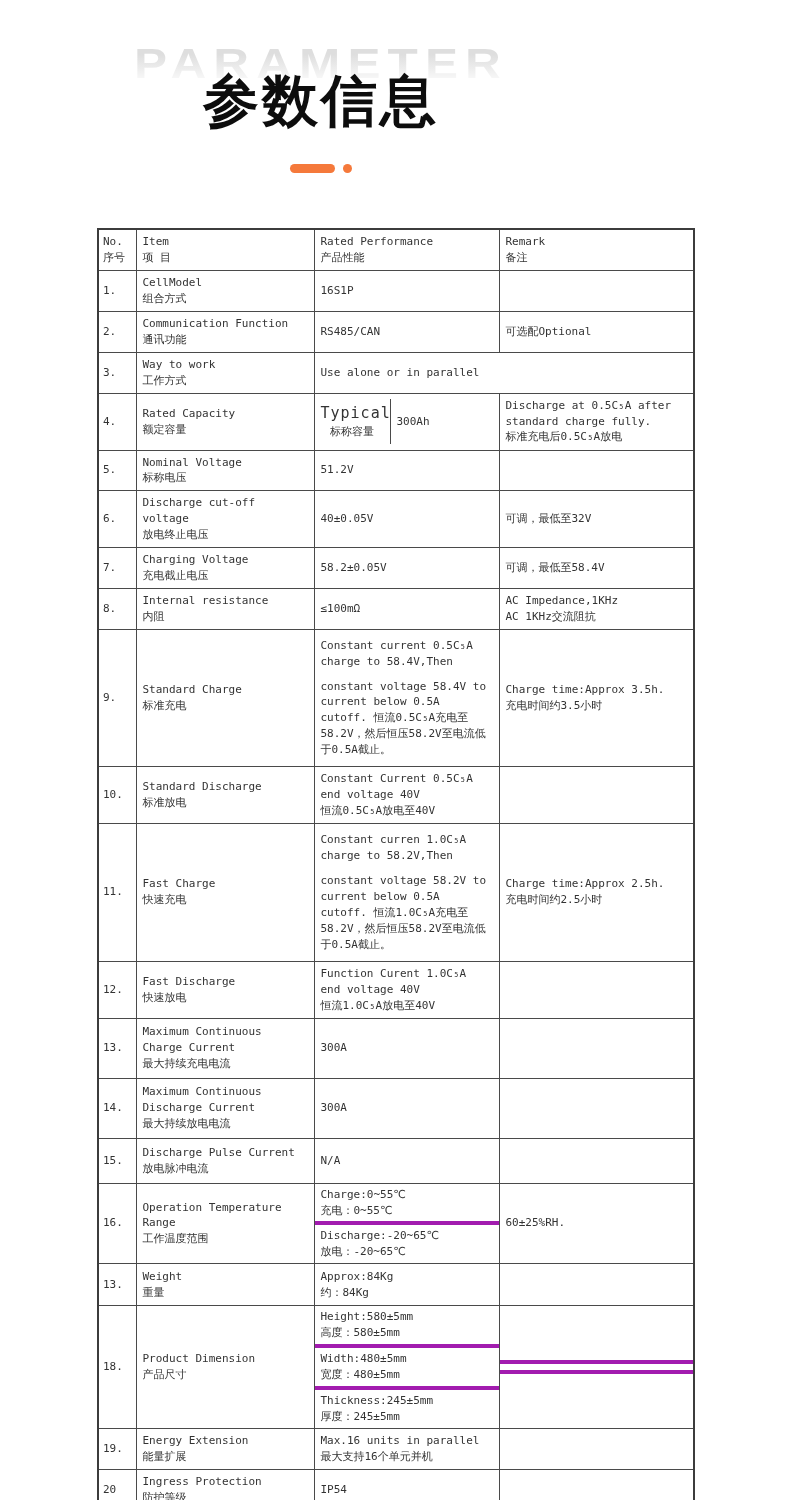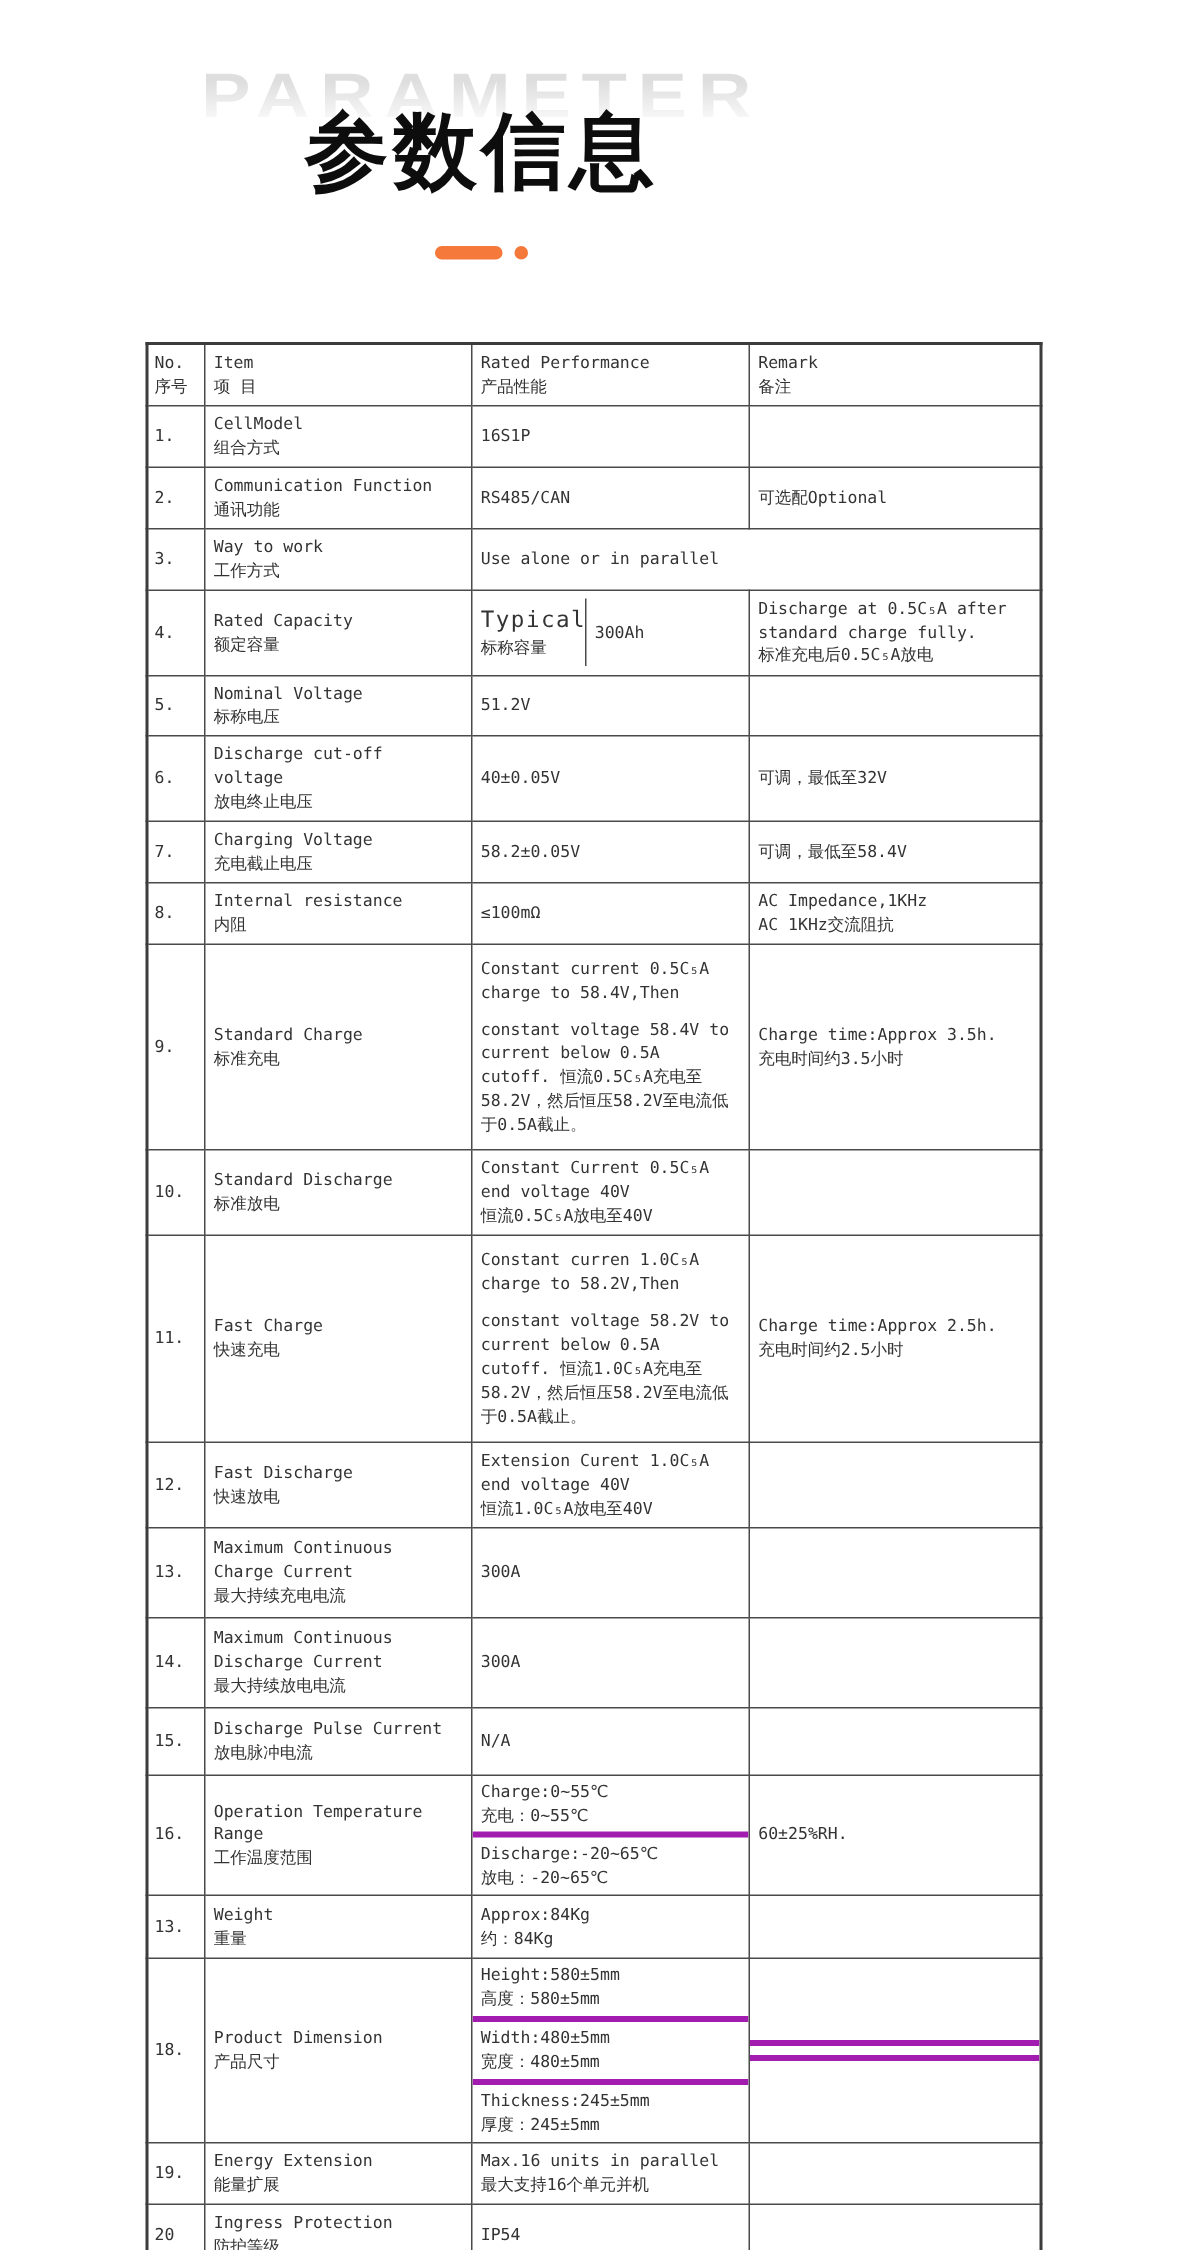--- a/index.html
+++ b/index.html
@@ -61,21 +61,21 @@
   .spec th, .spec td {
     border: 1px solid #4a4a4a;
     padding: 4px 6px;
     vertical-align: middle;
     text-align: left;
     font-weight: normal;
     overflow: hidden;
   }
   .spec .no { padding-left: 4px; padding-right: 2px; margin-top: 28px; }
   .p0 { padding: 0 !important; }
-  .split { display: flex; height: 100%; align-items: stretch; }
+  .split { display: flex; height: 100%; align-items: stretch; text-align: center; }
   .split-l { width: 76px; border-right: 1px solid #4a4a4a; padding: 4px 6px; display: flex; flex-direction: column; justify-content: center; }
   .split-r { flex: 1; padding: 4px 6px; display: flex; align-items: center; }
   .typical { font-size: 15px; letter-spacing: 1px; }
   .stack { display: flex; flex-direction: column; height: 100%; }
   .stack .sub { flex: 1; padding: 3px 6px; display: flex; flex-direction: column; justify-content: space-between; }
   .stack .sub + .sub { border-top: 4px solid #a21caf; }
   .para + .para { margin-top: 9px; }
 </style>
 </head>
 <body>
@@ -281,21 +281,21 @@
         </td>
       </tr>
 
       <tr style="height:50px">
         <td class="no">12.</td>
         <td>
           <div>Fast Discharge</div>
           <div>快速放电</div>
         </td>
         <td>
-          <div>Extension Curent 1.0C₅A</div>
+          <div>Function Curent 1.0C₅A</div>
           <div>end voltage 40V</div>
           <div>恒流1.0C₅A放电至40V</div>
         </td>
         <td></td>
       </tr>
 
       <tr style="height:60px">
         <td class="no">13.</td>
         <td>
           <div>Maximum Continuous</div>

